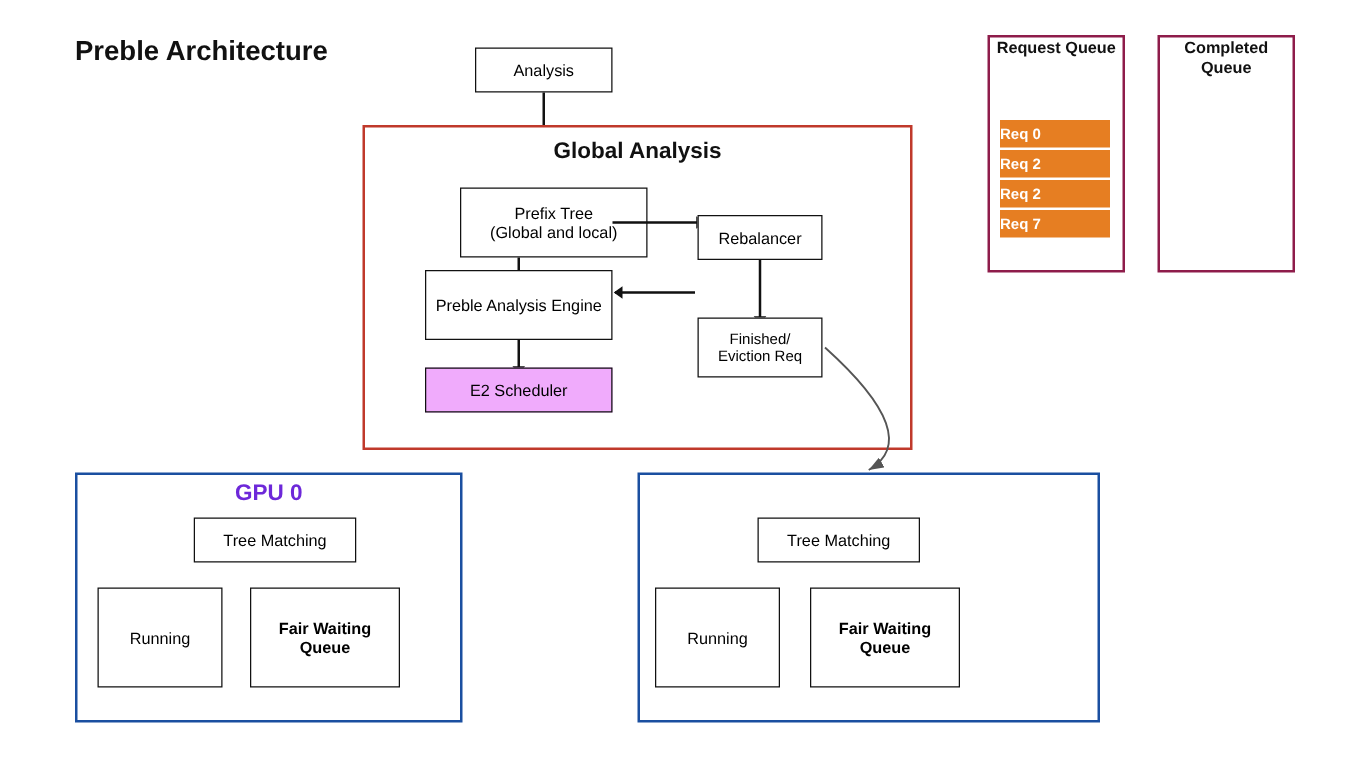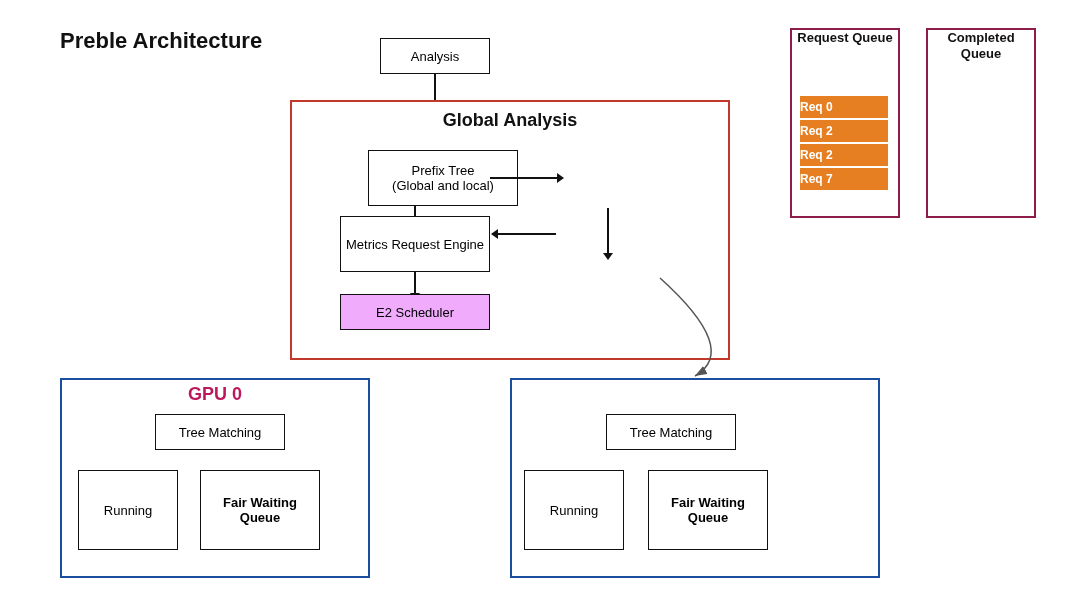--- a/index.html
+++ b/index.html
@@ -314,21 +314,21 @@
       background: #fff;
     }
     .gpu0-title {
       position: absolute;
       top: 384px;
       left: 60px;
       width: 310px;
       text-align: center;
       font-size: 18px;
       font-weight: bold;
-      color: #be185d;
+      color: #6d28d9;
     }
     
     .gpun {
       position: absolute;
       top: 378px;
       left: 510px;
       width: 370px;
       height: 200px;
       border: 2.5px solid #1a4fa0;
       background: #fff;
@@ -460,37 +460,43 @@
 
   <div class="global-scheduler"></div>
   <div class="global-scheduler-title">Global Analysis</div>
 
   <div class="prefix-tree">
     <span>Prefix Tree<br>(Global and local)</span>
   </div>
 
   <div class="arrow-pt-rb"></div>
 
+  <div class="rebalancer">
+    <span>Rebalancer</span>
+  </div>
 
   <div class="arrow-rb-fe"></div>
 
   <div class="arrow-pt-me"></div>
 
   <div class="metrics-engine">
-    <span>Metrics Request Engine</span>
+    <span>Preble Analysis Engine</span>
   </div>
 
   <div class="arrow-me-rb"></div>
 
   <div class="arrow-me-e2"></div>
 
   <div class="e2-scheduler">
     <span>E2 Scheduler</span>
   </div>
 
+  <div class="finished-eviction">
+    <span>Finished/<br>Eviction Req</span>
+  </div>
 
   <div class="request-queue"></div>
   <div class="request-queue-title">
     <span>Request
 Queue</span>
   </div>
   <div class="req-item req-0">
     <span>Req 0</span>
   </div>
   <div class="req-item req-1">

